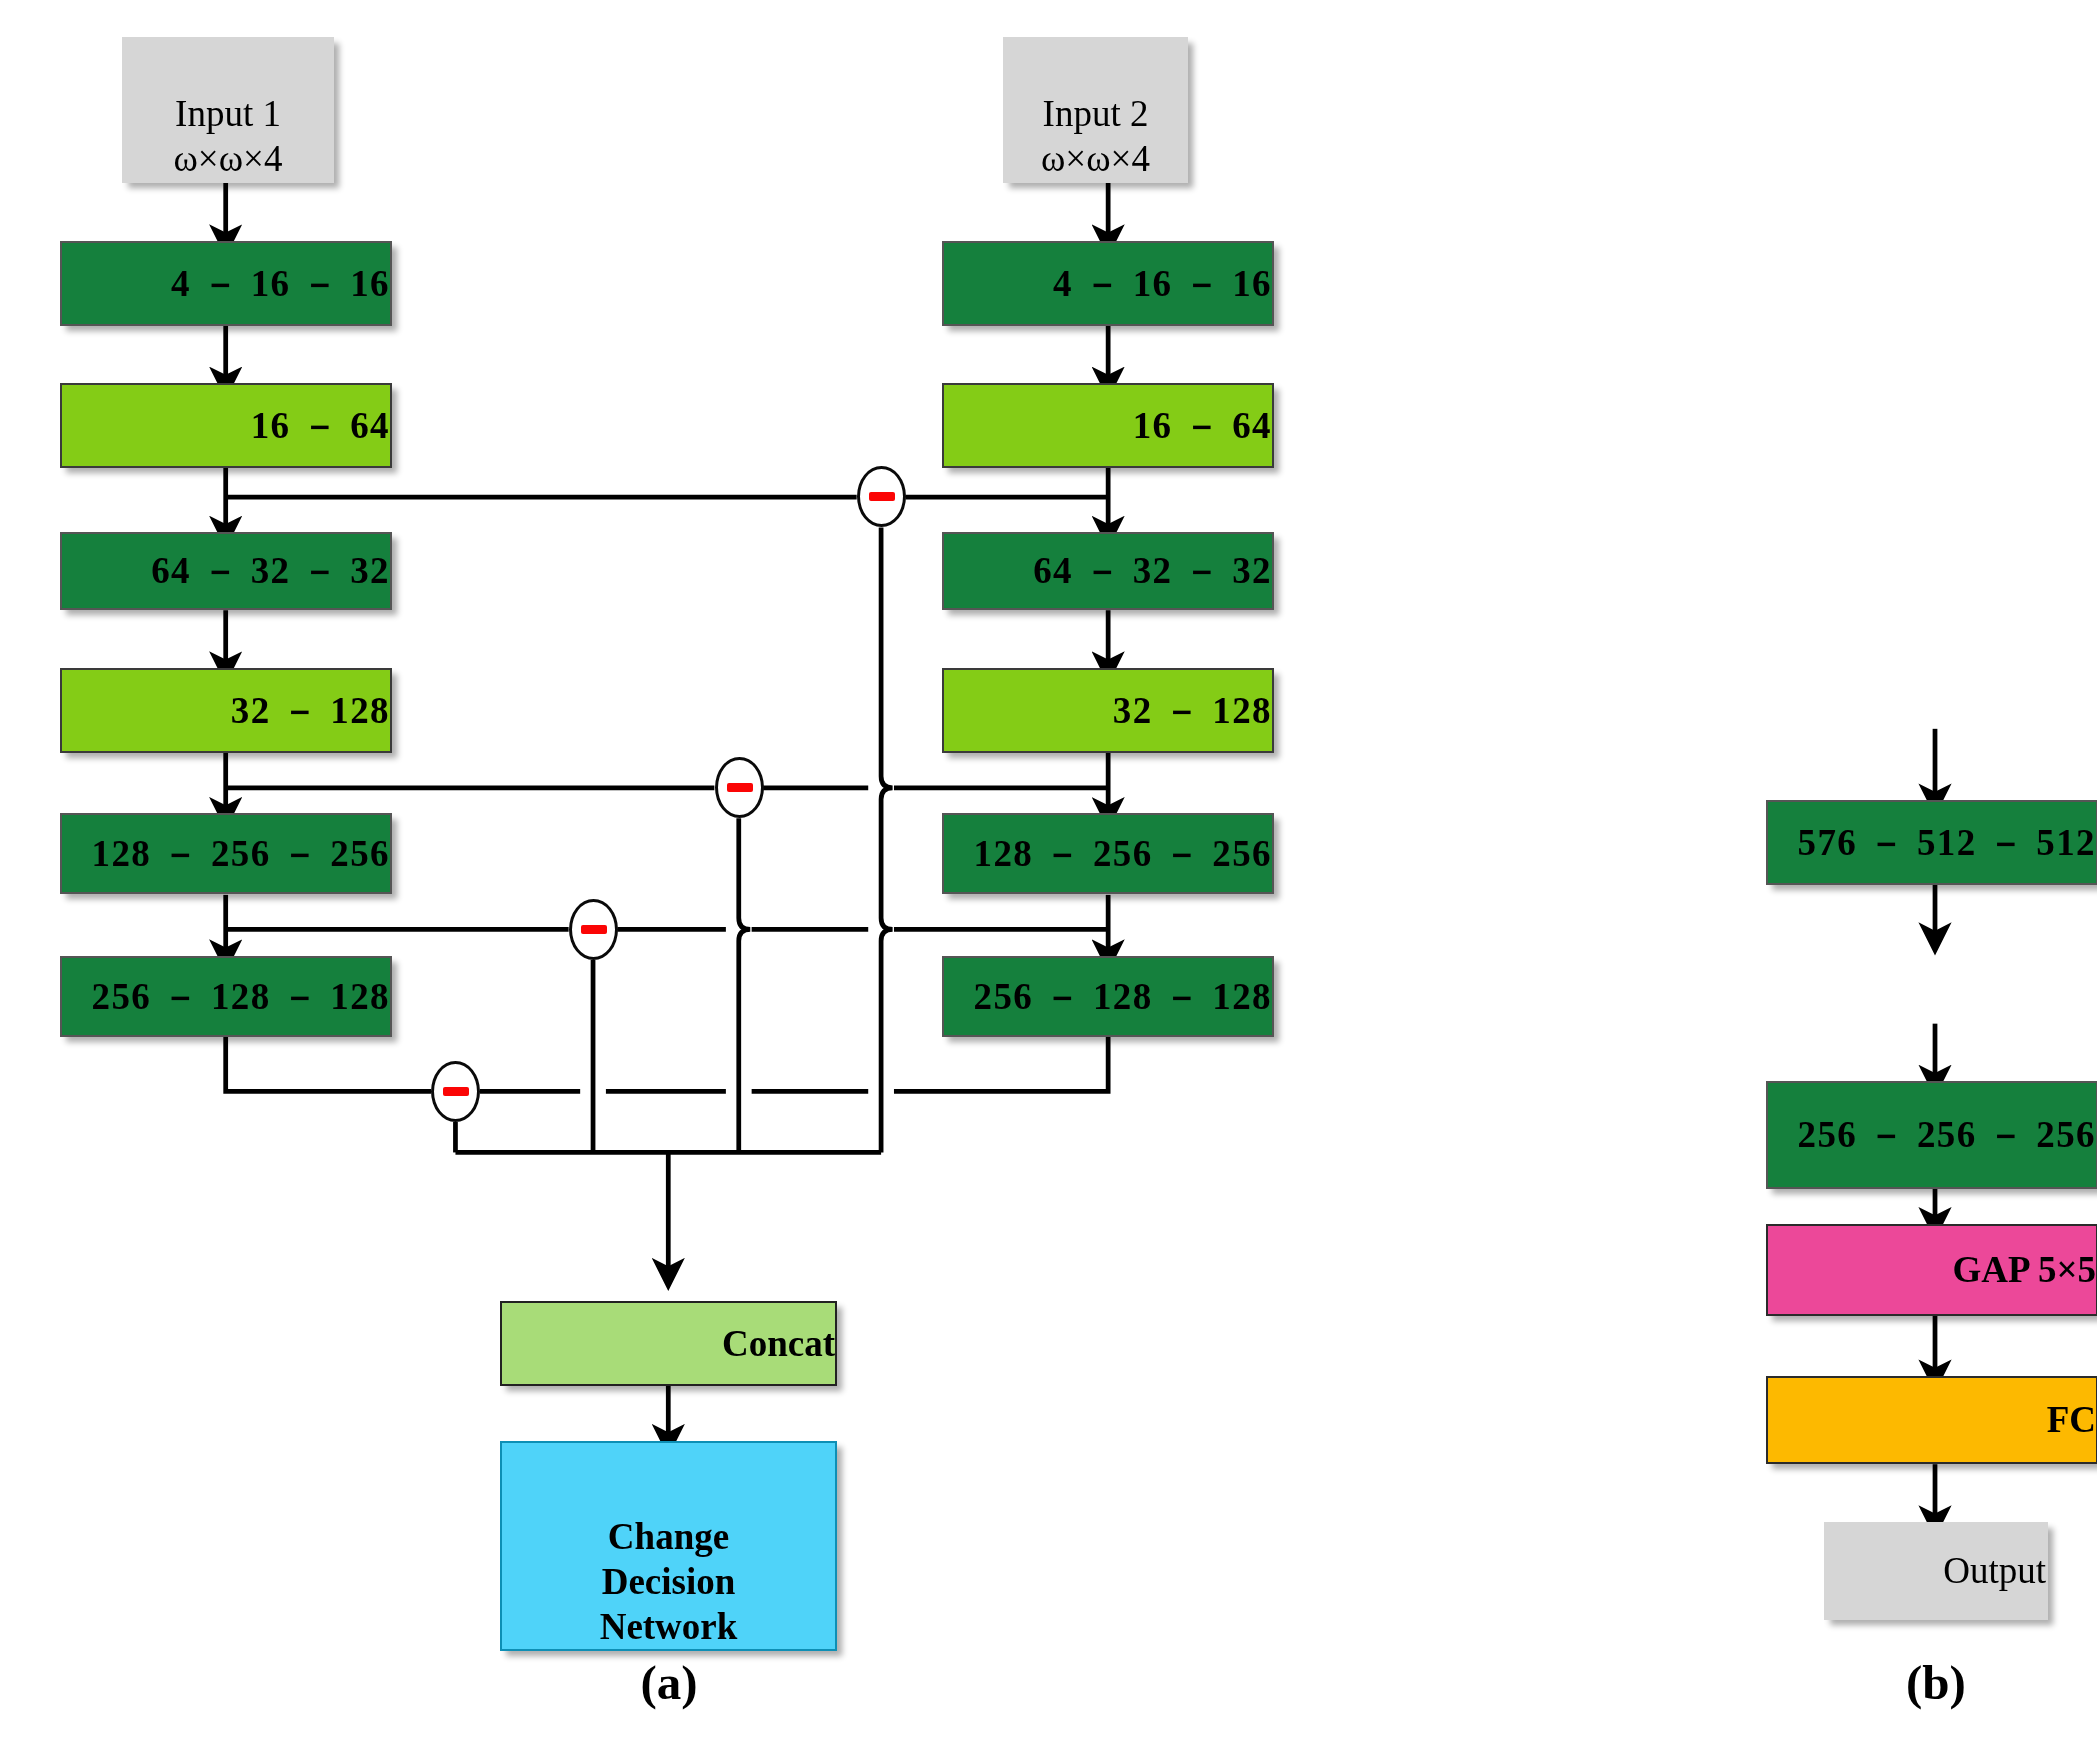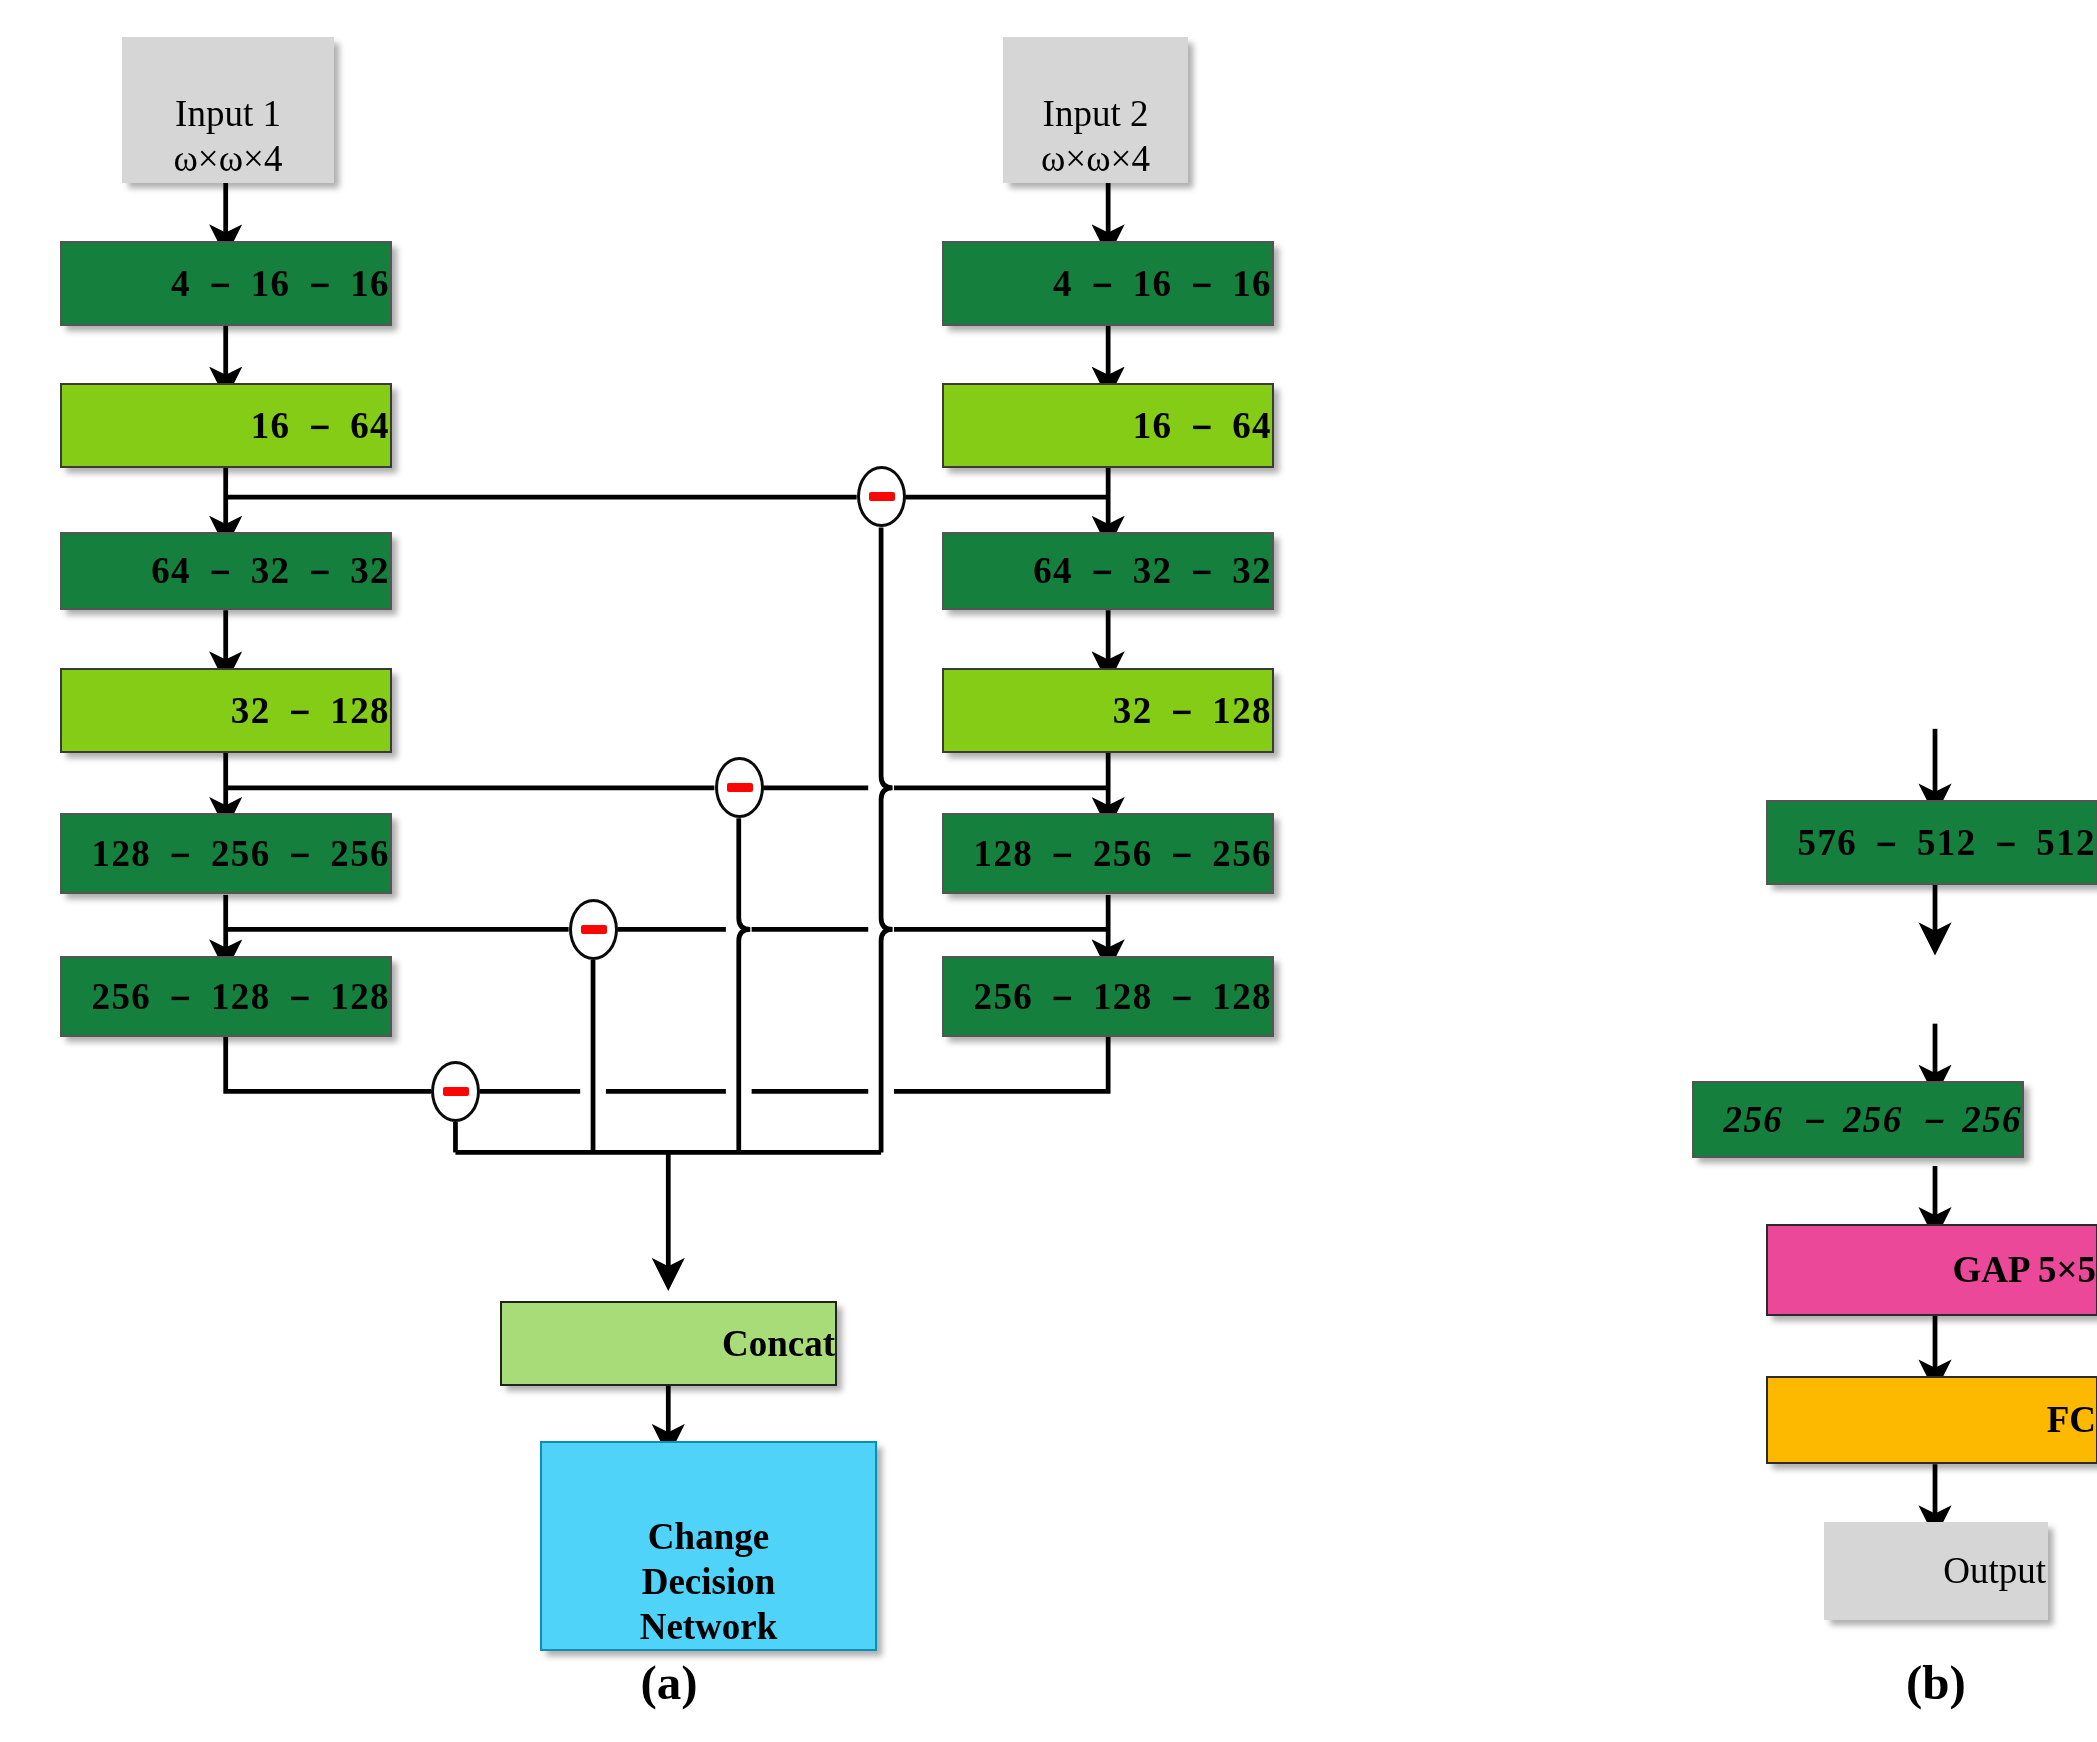--- a/index.html
+++ b/index.html
@@ -8,21 +8,21 @@
   #stage{position:absolute;left:0;top:0;width:2097px;height:1743px;}
   svg#wires{position:absolute;left:0;top:0;width:2097px;height:1743px;pointer-events:none;}
 
   .node{position:absolute;box-sizing:border-box;display:flex;align-items:center;
         justify-content:flex-end;text-align:center;border:2px solid #4a4a4a;
         box-shadow:6.1px 6.1px 6.1px rgba(0,0,0,0.32);color:#000;line-height:1.22;}
   .node.io{background:#d6d6d6;border-color:#d6d6d6;font-weight:400;font-size:37px;}
   .node.conv{background:#15803d;border-color:#555;font-weight:bold;font-size:37px;letter-spacing:1.4px;}
   .node.yellow{background:#84cc16;border-color:#3a3a3a;font-weight:bold;font-size:37px;letter-spacing:1.4px;}
   .node.green{background:#a8dc78;border-color:#222;font-weight:bold;font-size:37px;}
-  .node.blue{background:#4fd3f9;border-color:#0d8fb5;font-weight:bold;font-size:37px;margin-left:40px;}
+  .node.blue{background:#4fd3f9;border-color:#0d8fb5;font-weight:bold;font-size:37px;}
   .node.pink{background:#ec4899;border-color:#2b2b2b;font-weight:bold;font-size:37px;}
   .node.orange{background:#fdb900;border-color:#2b2b2b;font-weight:bold;font-size:37px;}
 
   .node .l2{display:block;}
   .caption{position:absolute;font-weight:bold;font-size:49px;color:#000;text-align:center;}
   .minus{position:absolute;width:49px;height:61px;}
   .minus .ring{position:absolute;inset:0;border:3.4px solid #0a0a0a;border-radius:50%;
                background:#ffffff;box-sizing:border-box;}
   .minus .bar{position:absolute;left:11.5px;top:26.4px;width:26px;height:8.8px;
               background:#fb0505;border-radius:2px;}
@@ -177,21 +177,21 @@
     <span class="l2">Network</span>
   </div>
 
   <div class="caption" style="left:601px;top:1654px;width:136px;">(a)</div>
 
   <div class="node conv" style="left:1766px;top:800px;width:339px;height:85px;max-width:332px;">
     <span>576 － 512 － 512</span>
   </div>
 
 
-  <div class="node conv" style="left:1692px;top:1081px;width:339px;height:77px;max-width:332px;font-style:italic;">
+  <div class="node conv" style="left:1766px;top:1081px;width:339px;height:108px;max-width:332px;">
     <span>256 － 256 － 256</span>
   </div>
 
   <div class="node pink" style="left:1766px;top:1224px;width:339px;height:92px;max-width:332px;">
     <span>GAP 5×5</span>
   </div>
 
   <div class="node io" style="left:1824px;top:1522px;width:224px;height:98px;">
     <span>Output</span>
   </div>

